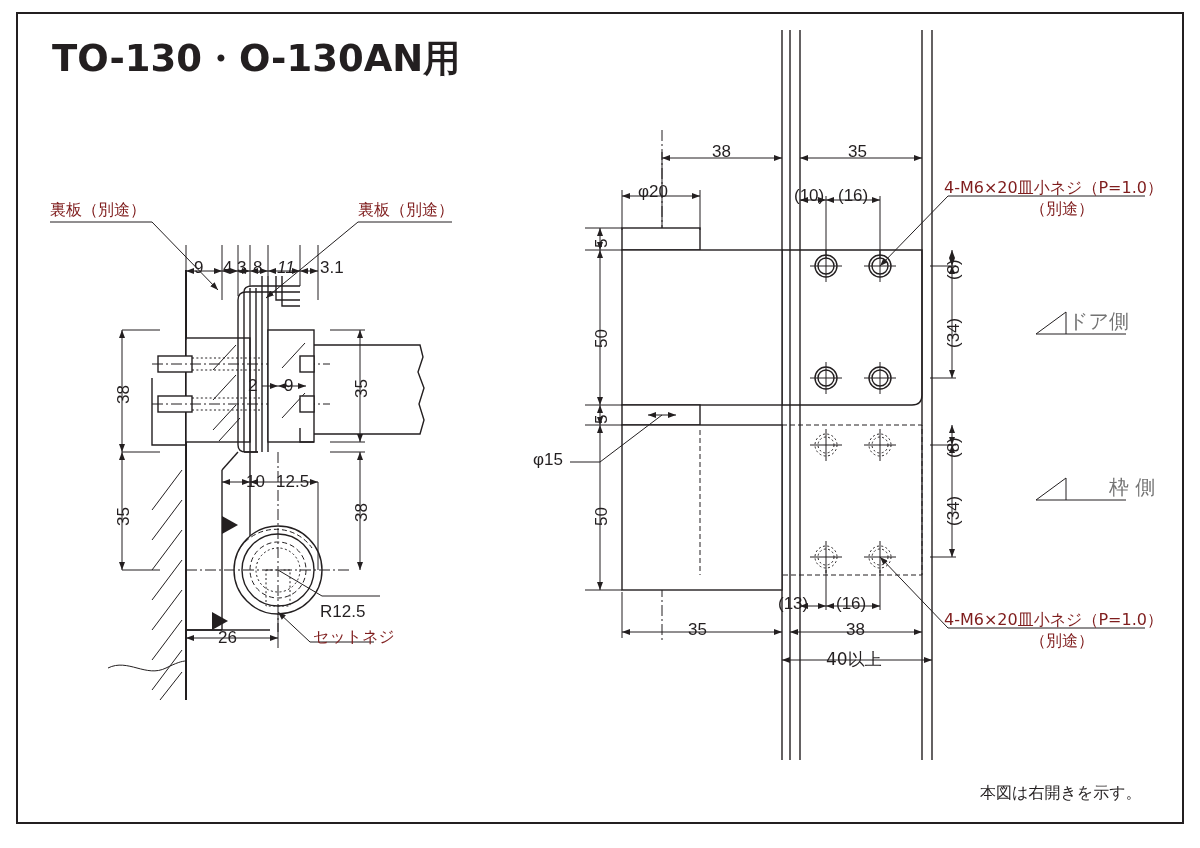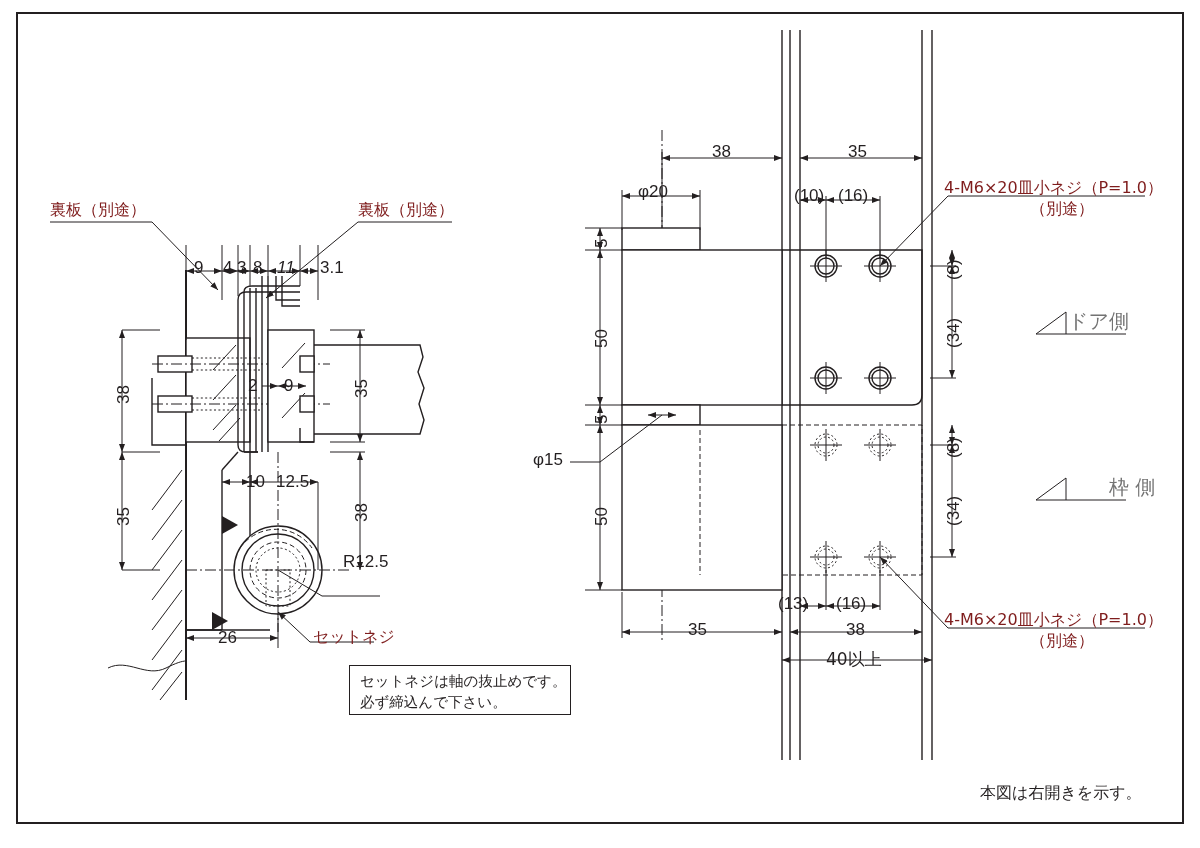--- a/index.html
+++ b/index.html
@@ -57,20 +57,21 @@
   .cl{stroke-dasharray:11 3 2 3;}
   .hatch{stroke:#231f20;stroke-width:1;}
   .wh{fill:#ffffff;}
 </style>
 </head>
 <body>
 
 <div id="page">
   <div id="frame"></div>
 
+  <div class="title jp">TO-130・O-130AN用</div>
 
   <svg width="1200" height="848">
     <defs>
       <marker id="ar" markerWidth="9" markerHeight="9" refX="8" refY="3" orient="auto">
         <path d="M0,0 L8,3 L0,6 z" fill="#231f20"></path>
       </marker>
       <marker id="arS" markerWidth="9" markerHeight="9" refX="0" refY="3" orient="auto">
         <path d="M8,0 L0,3 L8,6 z" fill="#231f20"></path>
       </marker>
       <marker id="arE" markerWidth="9" markerHeight="9" refX="8" refY="3" orient="auto">
@@ -449,27 +450,23 @@
   <div class="dimv" style="left:352px;top:522px;">38</div>
 
   <div class="dim" style="left:248px;top:376px;">2</div>
   <div class="dim" style="left:284px;top:376px;">9</div>
 
   <div class="dim" style="left:246px;top:472px;">10</div>
   <div class="dim" style="left:276px;top:472px;">12.5</div>
 
   <div class="dim" style="left:218px;top:628px;">26</div>
 
-  <div class="dim" style="left:320px;top:552px;margin-left:23px;">R12.5</div>
+  <div class="dim" style="left:320px;top:602px;">R12.5</div>
   <div class="lbl jp" style="left:313px;top:627px;font-size:16px;">セットネジ</div>
 
-  <div class="note-box jp">
-    <div>セットネジは軸の抜止めです。</div>
-    <div>必ず締込んで下さい。</div>
-  </div>
 
   <div class="dim" style="left:712px;top:142px;">38</div>
   <div class="dim" style="left:848px;top:142px;">35</div>
   <div class="dim" style="left:638px;top:182px;">φ20</div>
   <div class="dim" style="left:794px;top:186px;">(10)</div>
   <div class="dim" style="left:838px;top:186px;">(16)</div>
 
   <div class="dimv" style="left:592px;top:248px;">5</div>
   <div class="dimv" style="left:592px;top:348px;">50</div>
   <div class="dimv" style="left:592px;top:424px;">5</div>

